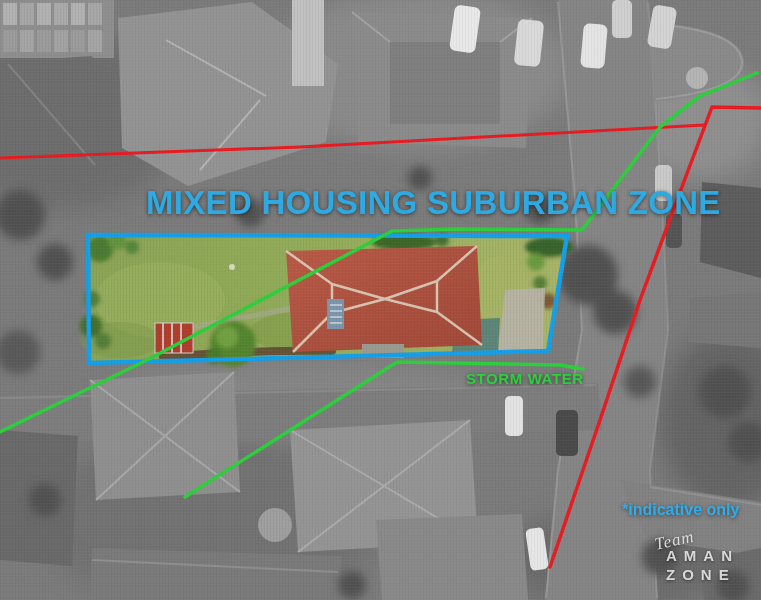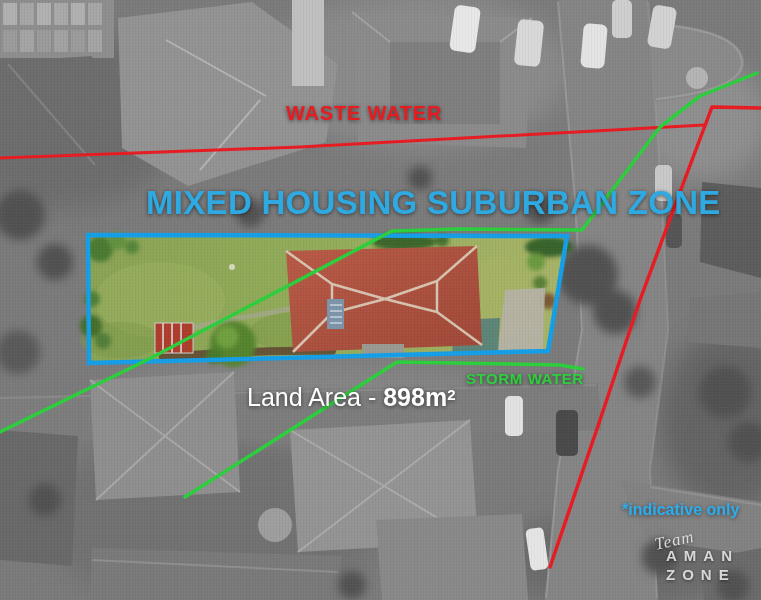--- a/index.html
+++ b/index.html
@@ -243,29 +243,25 @@
     <g fill="none" stroke-linecap="round" stroke-linejoin="round">
       <polyline class="red-line" stroke-width="3" points="0,158 300,147 704,125"></polyline>
       <polyline class="red-line" stroke-width="3.5" points="761,108 712,107 677,200 640,300 600,420 550,567"></polyline>
       <polyline class="green-line" stroke-width="3.5" points="757,73 700,96 660,127 582,230 460,229 392,231 147,360 0,432"></polyline>
       <polyline class="green-line" stroke-width="3.5" points="583,369 560,365 397,362 185,497"></polyline>
     </g>
   </svg>
 
   <div class="grain"></div>
 
-  <div class="lbl lbl-waste">WASTE WATER</div>
 
   <div class="lbl lbl-zone">MIXED HOUSING SUBURBAN ZONE</div>
 
   <div class="lbl lbl-storm">STORM WATER</div>
 
-  <div class="lbl lbl-area">
-    <span class="prefix">Land Area - </span><span class="value">898m</span><sup>2</sup>
-  </div>
 
   <div class="lbl lbl-ind">*indicative only</div>
 
   <div class="watermark">
     <span class="script">Team</span>
     <span class="caps">AMAN</span>
     <span class="caps">ZONE</span>
   </div>
 
 </div>

